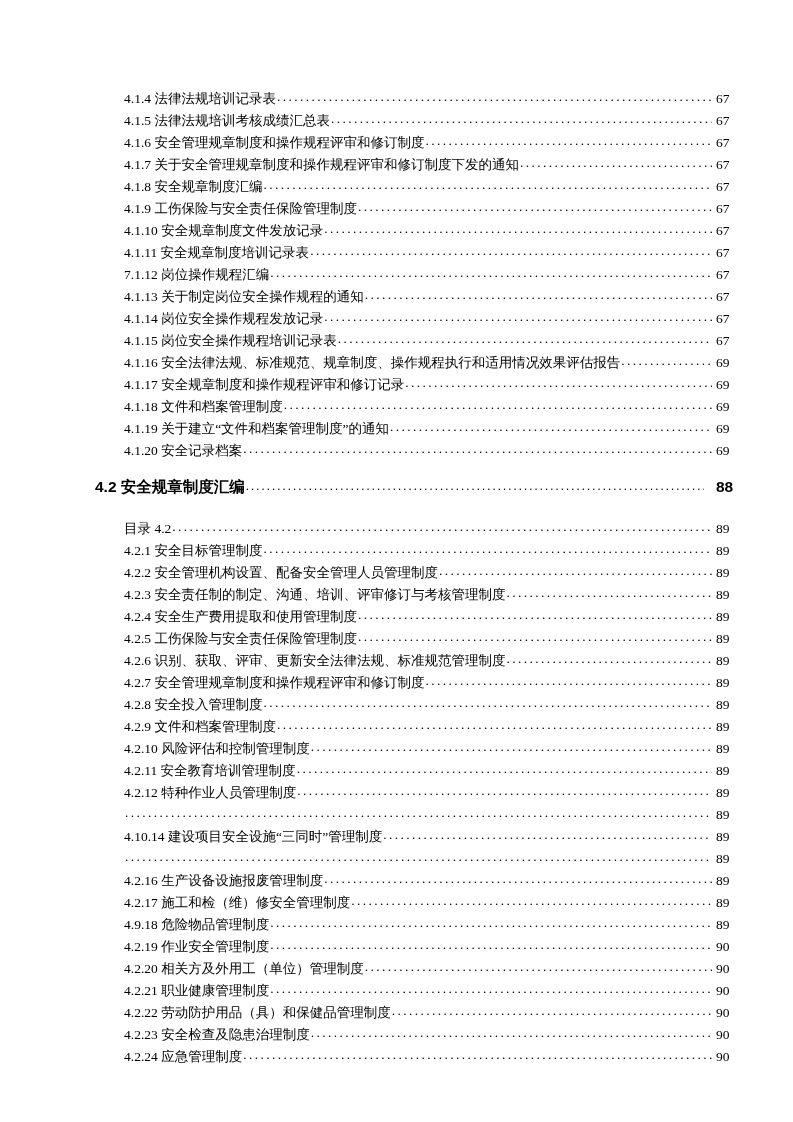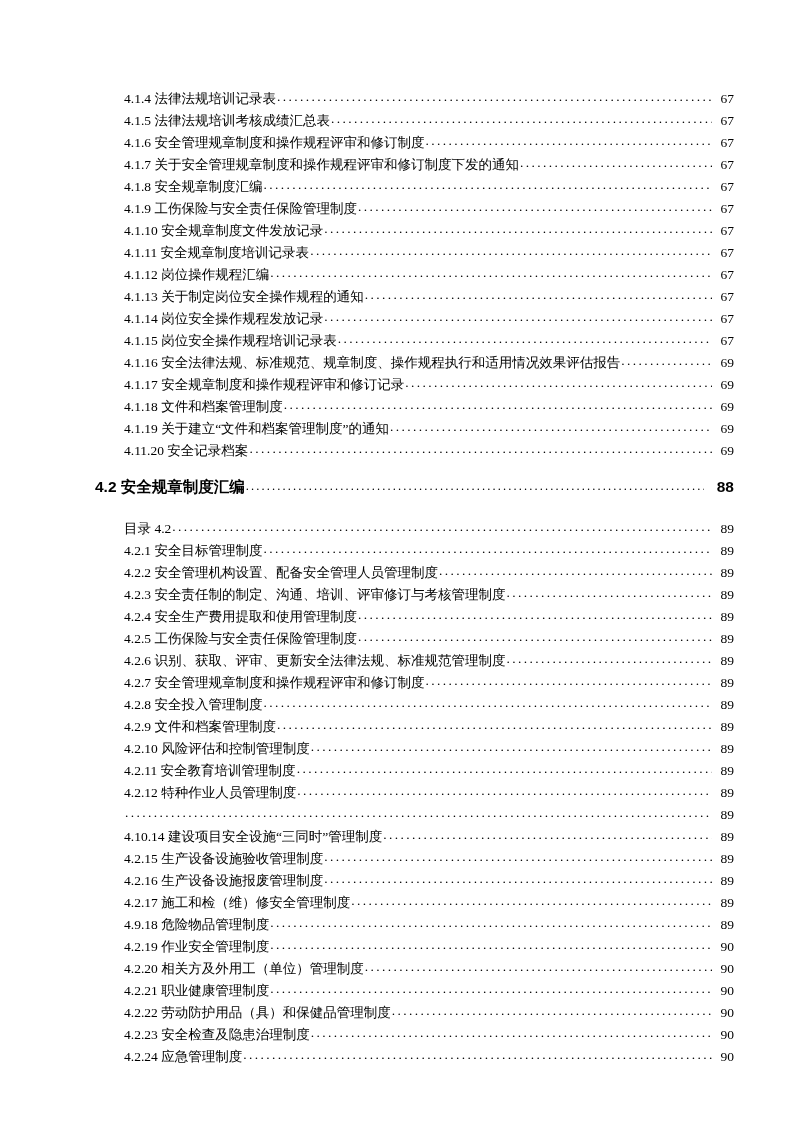--- a/index.html
+++ b/index.html
@@ -80,21 +80,21 @@
     font-weight: normal;
     font-family: "Liberation Serif", "DejaVu Serif", serif;
     line-height: 1em;
   }
   .level2 .toc-leader::after {
     font-size: 12.5px;
   }
   .toc-page {
     flex: 0 0 auto;
     padding-left: 3px;
-    text-align: right;
+    text-align: left;
     min-width: 18px;
   }
   .level2 .toc-page {
     font-family: "Liberation Sans", "DejaVu Sans", sans-serif;
     font-weight: bold;
     margin-left: 8px;
   }
 </style>
 </head>
 <body>
@@ -135,21 +135,21 @@
         <span class="toc-title">4.1.10 安全规章制度文件发放记录</span>
         <span class="toc-leader"></span>
         <span class="toc-page">67</span>
       </div>
       <div class="toc-entry level3">
         <span class="toc-title">4.1.11 安全规章制度培训记录表</span>
         <span class="toc-leader"></span>
         <span class="toc-page">67</span>
       </div>
       <div class="toc-entry level3">
-        <span class="toc-title">4.1.12 岗位操作规程汇编</span>
+        <span class="toc-title">7.1.12 岗位操作规程汇编</span>
         <span class="toc-leader"></span>
         <span class="toc-page">67</span>
       </div>
       <div class="toc-entry level3">
         <span class="toc-title">4.1.13 关于制定岗位安全操作规程的通知</span>
         <span class="toc-leader"></span>
         <span class="toc-page">67</span>
       </div>
       <div class="toc-entry level3">
         <span class="toc-title">4.1.14 岗位安全操作规程发放记录</span>
@@ -175,21 +175,21 @@
         <span class="toc-title">4.1.18 文件和档案管理制度</span>
         <span class="toc-leader"></span>
         <span class="toc-page">69</span>
       </div>
       <div class="toc-entry level3">
         <span class="toc-title">4.1.19 关于建立“文件和档案管理制度”的通知</span>
         <span class="toc-leader"></span>
         <span class="toc-page">69</span>
       </div>
       <div class="toc-entry level3">
-        <span class="toc-title">4.11.20 安全记录档案</span>
+        <span class="toc-title">4.1.20 安全记录档案</span>
         <span class="toc-leader"></span>
         <span class="toc-page">69</span>
       </div>
       <div class="toc-entry level2 gap-before gap-after">
         <span class="toc-title">4.2 安全规章制度汇编</span>
         <span class="toc-leader"></span>
         <span class="toc-page">88</span>
       </div>
       <div class="toc-entry level3">
         <span class="toc-title">目录 4.2</span>
@@ -259,21 +259,20 @@
       <div class="toc-entry level3">
         <span class="toc-leader"></span>
         <span class="toc-page">89</span>
       </div>
       <div class="toc-entry level3">
         <span class="toc-title">4.10.14 建设项目安全设施“三同时”管理制度</span>
         <span class="toc-leader"></span>
         <span class="toc-page">89</span>
       </div>
       <div class="toc-entry level3">
-        <span class="toc-title">4.2.15 生产设备设施验收管理制度</span>
         <span class="toc-leader"></span>
         <span class="toc-page">89</span>
       </div>
       <div class="toc-entry level3">
         <span class="toc-title">4.2.16 生产设备设施报废管理制度</span>
         <span class="toc-leader"></span>
         <span class="toc-page">89</span>
       </div>
       <div class="toc-entry level3">
         <span class="toc-title">4.2.17 施工和检（维）修安全管理制度</span>

